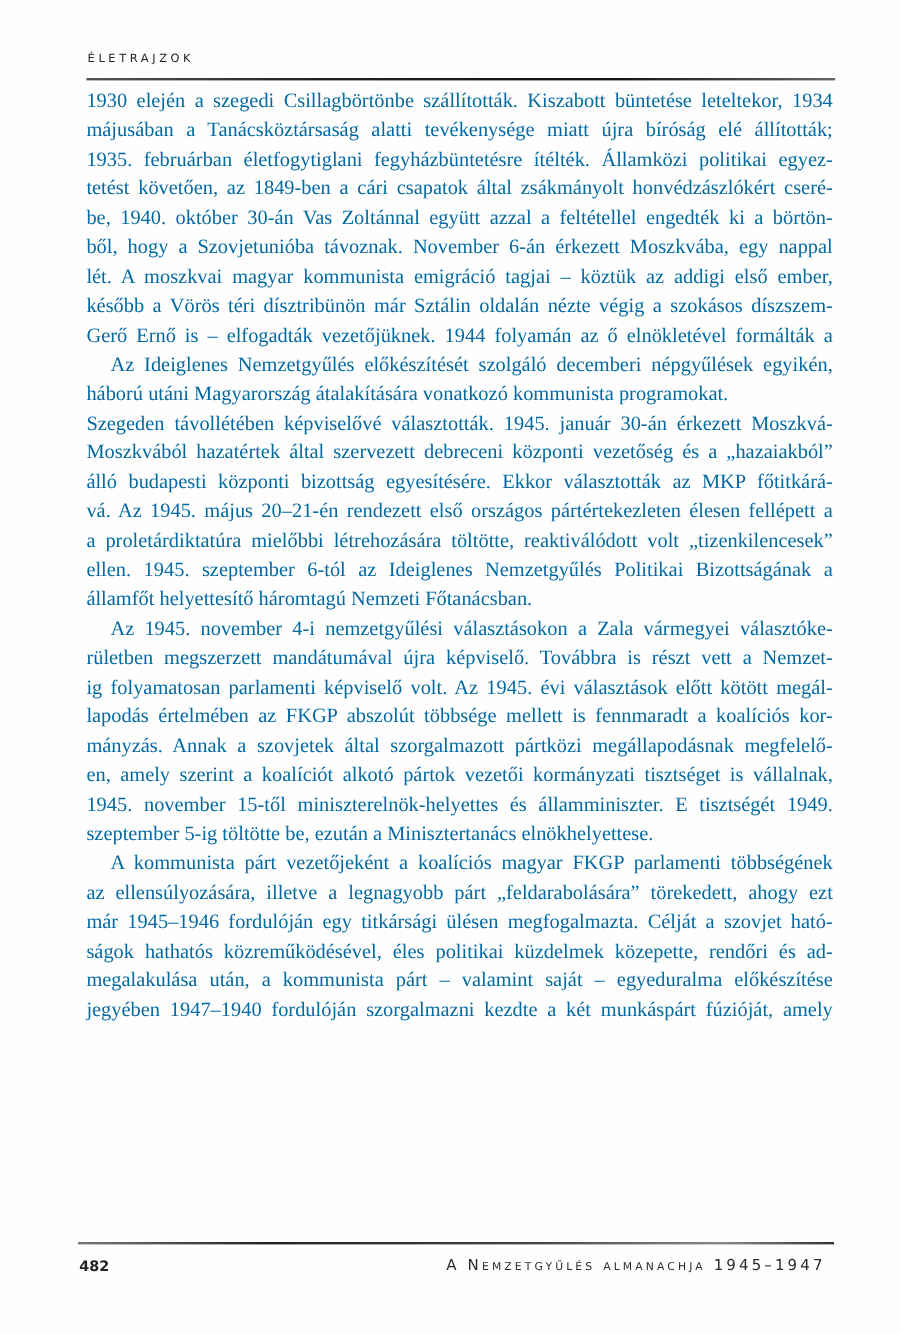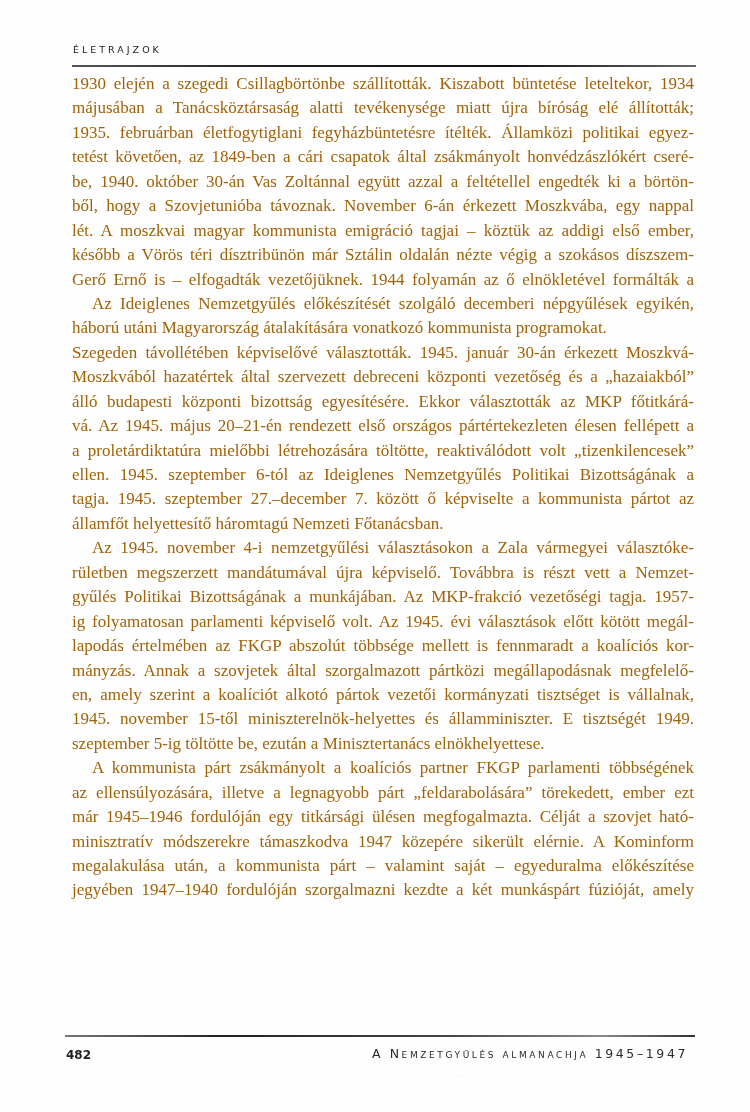--- a/index.html
+++ b/index.html
@@ -9,21 +9,21 @@
     position: absolute; left: 73px; top: 44px;
     font-family: "DejaVu Sans", sans-serif; font-size: 9.5px; letter-spacing: 3px;
     color: #222; text-transform: uppercase;
   }
   .head-rule {
     position: absolute; left: 72px; top: 65px; width: 624px; height: 2px;
     background: linear-gradient(90deg, #555 0%, #222 30%, #111 70%, #666 100%);
   }
   .body-text {
     position: absolute; left: 72px; top: 72px; width: 622px;
-    font-family: "Liberation Serif", serif; font-size: 17px; color: #a16207;
+    font-family: "Liberation Serif", serif; font-size: 17px; color: #0369a1;
   }
   .line {
     height: 24.45px; line-height: 24.45px; white-space: nowrap;
     text-align: justify; text-align-last: justify;
   }
   .line.last { text-align-last: left; }
   .line.indent { padding-left: 20px; }
   .foot-rule {
     position: absolute; left: 65px; top: 1035px; width: 630px; height: 2px;
     background: linear-gradient(90deg, #777 0%, #222 25%, #444 60%, #888 85%, #333 100%);
@@ -60,35 +60,33 @@
       <div class="line">később a Vörös téri dísztribünön már Sztálin oldalán nézte végig a szokásos díszszem-</div>
       <div class="line">Gerő Ernő is – elfogadták vezetőjüknek. 1944 folyamán az ő elnökletével formálták a</div>
       <div class="line indent">Az Ideiglenes Nemzetgyűlés előkészítését szolgáló decemberi népgyűlések egyikén,</div>
       <div class="line last">háború utáni Magyarország átalakítására vonatkozó kommunista programokat.</div>
       <div class="line">Szegeden távollétében képviselővé választották. 1945. január 30-án érkezett Moszkvá-</div>
       <div class="line">Moszkvából hazatértek által szervezett debreceni központi vezetőség és a „hazaiakból”</div>
       <div class="line">álló budapesti központi bizottság egyesítésére. Ekkor választották az MKP főtitkárá-</div>
       <div class="line">vá. Az 1945. május 20–21-én rendezett első országos pártértekezleten élesen fellépett a</div>
       <div class="line">a proletárdiktatúra mielőbbi létrehozására töltötte, reaktiválódott volt „tizenkilencesek”</div>
       <div class="line">ellen. 1945. szeptember 6-tól az Ideiglenes Nemzetgyűlés Politikai Bizottságának a</div>
-      <div class="line">tagja. 1945. szeptember 27.–december 7. között ő képviselte a kommunista pártot az</div>
       <div class="line last">államfőt helyettesítő háromtagú Nemzeti Főtanácsban.</div>
       <div class="line indent">Az 1945. november 4-i nemzetgyűlési választásokon a Zala vármegyei választóke-</div>
       <div class="line">rületben megszerzett mandátumával újra képviselő. Továbbra is részt vett a Nemzet-</div>
-      <div class="line">gyűlés Politikai Bizottságának a munkájában. Az MKP-frakció vezetőségi tagja. 1957-</div>
       <div class="line">ig folyamatosan parlamenti képviselő volt. Az 1945. évi választások előtt kötött megál-</div>
       <div class="line">lapodás értelmében az FKGP abszolút többsége mellett is fennmaradt a koalíciós kor-</div>
       <div class="line">mányzás. Annak a szovjetek által szorgalmazott pártközi megállapodásnak megfelelő-</div>
       <div class="line">en, amely szerint a koalíciót alkotó pártok vezetői kormányzati tisztséget is vállalnak,</div>
       <div class="line">1945. november 15-től miniszterelnök-helyettes és államminiszter. E tisztségét 1949.</div>
       <div class="line last">szeptember 5-ig töltötte be, ezután a Minisztertanács elnökhelyettese.</div>
-      <div class="line indent">A kommunista párt zsákmányolt a koalíciós partner FKGP parlamenti többségének</div>
-      <div class="line">az ellensúlyozására, illetve a legnagyobb párt „feldarabolására” törekedett, ember ezt</div>
+      <div class="line indent">A kommunista párt vezetőjeként a koalíciós magyar FKGP parlamenti többségének</div>
+      <div class="line">az ellensúlyozására, illetve a legnagyobb párt „feldarabolására” törekedett, ahogy ezt</div>
       <div class="line">már 1945–1946 fordulóján egy titkársági ülésen megfogalmazta. Célját a szovjet ható-</div>
-      <div class="line">minisztratív módszerekre támaszkodva 1947 közepére sikerült elérnie. A Kominform</div>
+      <div class="line">ságok hathatós közreműködésével, éles politikai küzdelmek közepette, rendőri és ad-</div>
       <div class="line">megalakulása után, a kommunista párt – valamint saját – egyeduralma előkészítése</div>
       <div class="line">jegyében 1947–1940 fordulóján szorgalmazni kezdte a két munkáspárt fúzióját, amely</div>
     </div>
 
   <div class="foot-rule"></div>
   <div class="page-number">482</div>
   <div class="book-title">A Nemzetgyűlés almanachja 1945–1947</div>
   <div class="scan-mark">· · · · ·</div>
 </div>
 

